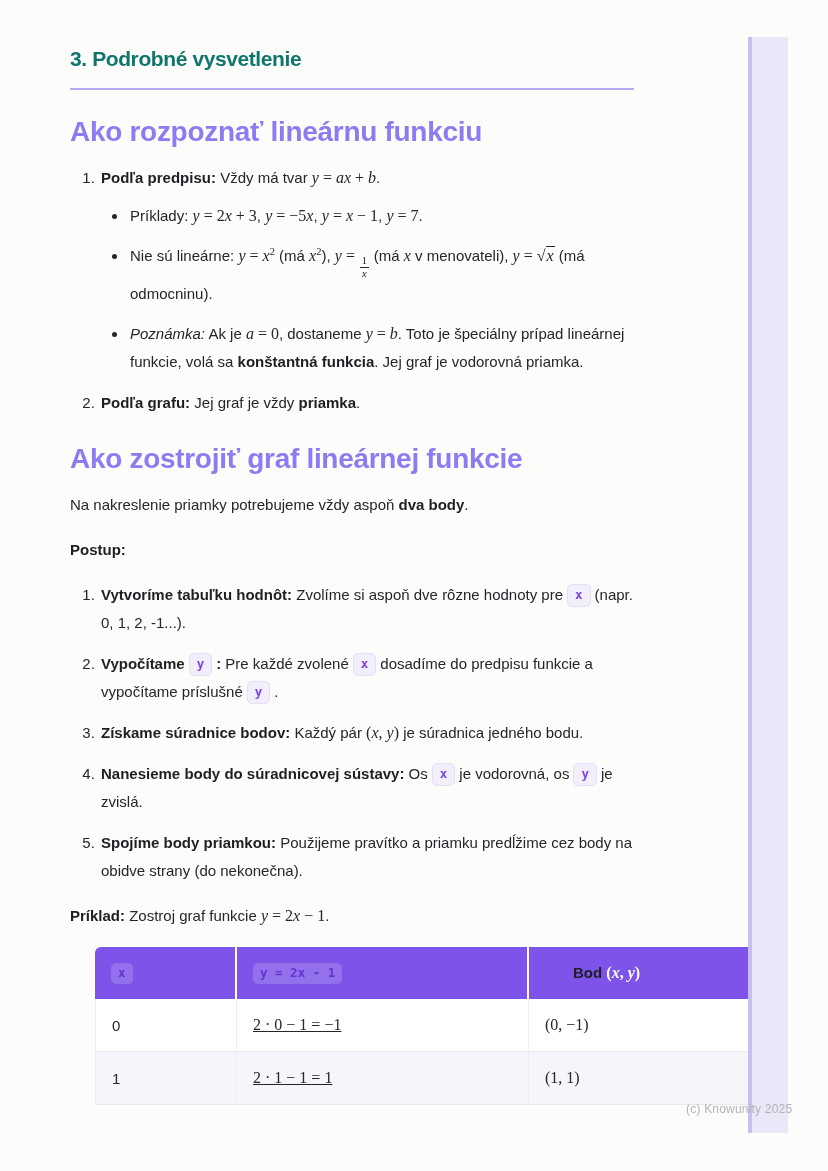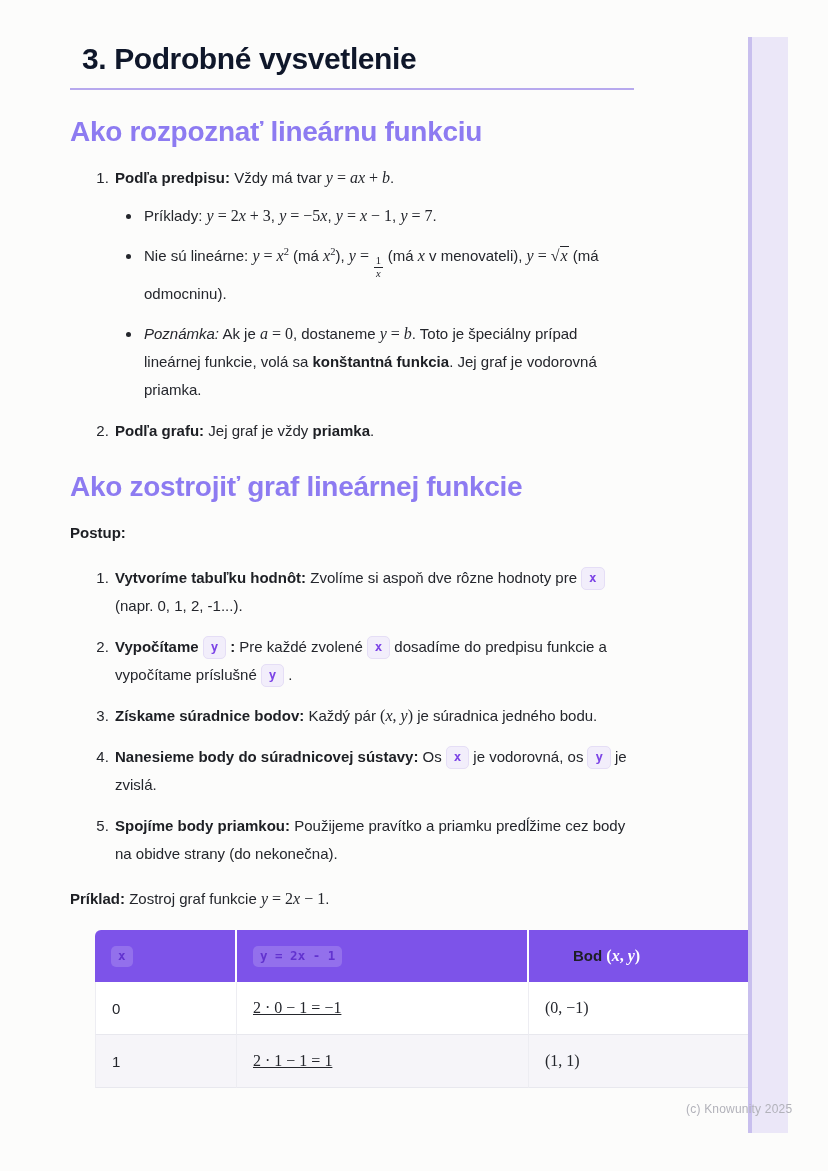--- a/index.html
+++ b/index.html
@@ -7,31 +7,31 @@
     width:828px;height:1171px;position:relative;overflow:hidden;
     background:#fcfcfb;
     font-family:"Liberation Sans","DejaVu Sans",sans-serif;
     color:#24262c;font-size:15px;
     -webkit-font-smoothing:antialiased;
   }
   .content{
     position:absolute;left:70px;top:0;width:564px;padding-top:42px;
   }
   h1{
-    margin:0 0 12px 12px;font-size:30px;line-height:34px;font-weight:700;
-    letter-spacing:-0.4px;color:#0f172a;
+    margin:0 0 12px 0;font-size:21px;line-height:34px;font-weight:700;
+    letter-spacing:-0.4px;color:#0f766e;
   }
   .hr{height:2px;background:#b7a9ee;border:none;margin:0 0 0 0;width:564px;}
   h2{
     margin:27px 0 17px 0;font-size:28px;line-height:30px;font-weight:700;
     letter-spacing:-0.3px;color:#8d7bf1;
   }
   p{margin:17px 0;line-height:28px;}
   ol{margin:4px 0 10px 0;padding-left:25px;}
-  ol>li{margin:0 0 13px 18px;line-height:28px;padding-left:2px;}
+  ol>li{margin:0 0 13px 4px;line-height:28px;padding-left:2px;}
   ul{margin:10px 0 0 0;padding-left:27px;list-style:disc;}
   ul>li{margin:0 0 12px 0;line-height:28px;padding-left:2px;}
   b{font-weight:700;color:#1d1f24;}
   i.note{font-style:italic;}
   .math{font-family:"Liberation Serif","DejaVu Serif",serif;font-size:16px;white-space:nowrap;}
   .math i{font-style:italic;}
   .math sup{font-size:10.5px;vertical-align:6px;line-height:0;}
   .frac{
     display:inline-flex;flex-direction:column;align-items:center;
     font-family:"Liberation Serif","DejaVu Serif",serif;font-size:10.5px;
@@ -96,20 +96,21 @@
           <li>Príklady: <span class="math"><i>y</i> = 2<i>x</i> + 3</span>, <span class="math"><i>y</i> = −5<i>x</i></span>, <span class="math"><i>y</i> = <i>x</i> − 1</span>, <span class="math"><i>y</i> = 7</span>.</li>
           <li>Nie sú lineárne: <span class="math"><i>y</i> = <i>x</i><sup>2</sup></span> (má <span class="math"><i>x</i><sup>2</sup></span>), <span class="math"><i>y</i> = </span><span class="frac">
               <span class="num">1</span>
               <span class="den">x</span>
             </span> (má <span class="math"><i>x</i></span> v menovateli), <span class="math"><i>y</i> = </span><span class="sqrt">√<span class="bar">x</span></span> (má odmocninu).</li>
           <li><i class="note">Poznámka:</i> Ak je <span class="math"><i>a</i> = 0</span>, dostaneme <span class="math"><i>y</i> = <i>b</i></span>. Toto je špeciálny prípad lineárnej funkcie, volá sa <b>konštantná funkcia</b>. Jej graf je vodorovná priamka.</li>
         </ul></li>
       <li><b>Podľa grafu:</b> Jej graf je vždy <b>priamka</b>.</li>
     </ol>
     <h2>Ako zostrojiť graf lineárnej funkcie</h2>
+    <p>Na nakreslenie priamky potrebujeme vždy aspoň <b>dva body</b>.</p>
     <p><b>Postup:</b></p>
     <ol>
       <li><b>Vytvoríme tabuľku hodnôt:</b> Zvolíme si aspoň dve rôzne hodnoty pre<code class="badge">x</code>(napr. 0, 1, 2, -1...).</li>
       <li><b>Vypočítame</b><code class="badge">y</code><b>:</b> Pre každé zvolené<code class="badge">x</code>dosadíme do predpisu funkcie a vypočítame príslušné<code class="badge">y</code>.</li>
       <li><b>Získame súradnice bodov:</b> Každý pár <span class="math">(<i>x</i>, <i>y</i>)</span> je súradnica jedného bodu.</li>
       <li><b>Nanesieme body do súradnicovej sústavy:</b> Os<code class="badge">x</code>je vodorovná, os<code class="badge">y</code>je zvislá.</li>
       <li><b>Spojíme body priamkou:</b> Použijeme pravítko a priamku predĺžime cez body na obidve strany (do nekonečna).</li>
     </ol>
     <p><b>Príklad:</b> Zostroj graf funkcie <span class="math"><i>y</i> = 2<i>x</i> − 1</span>.</p>
     <table class="values">

